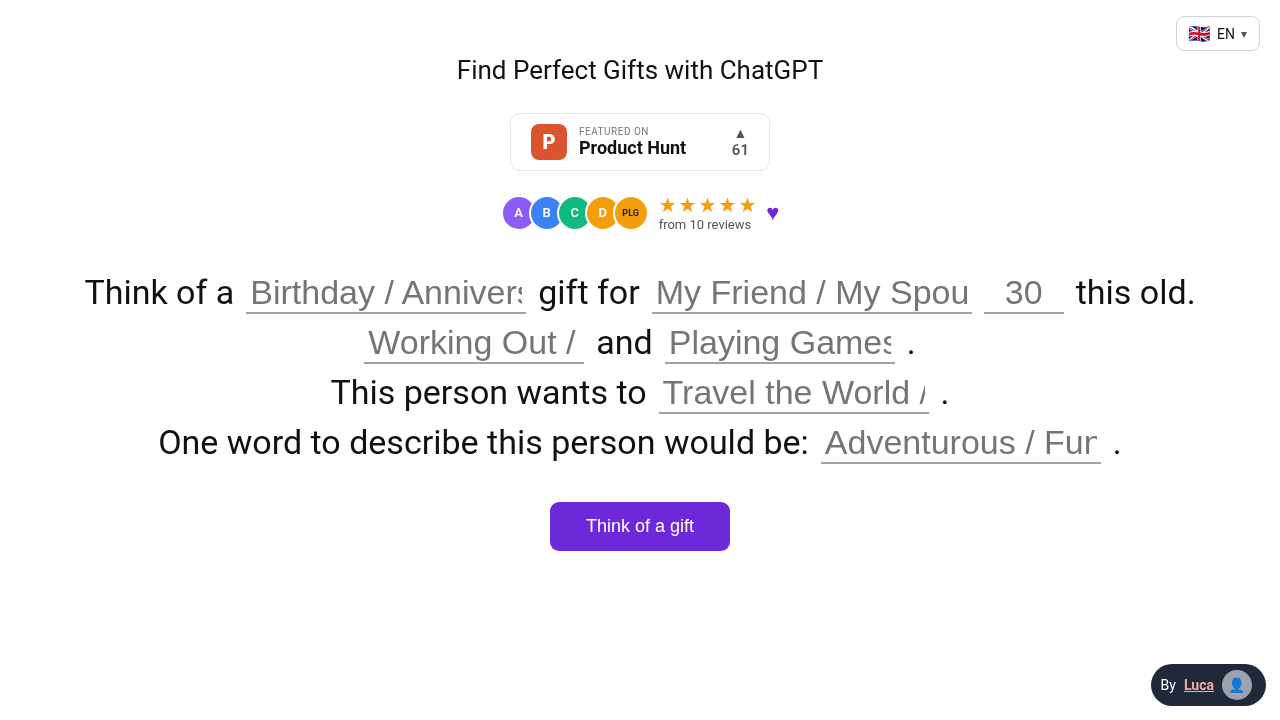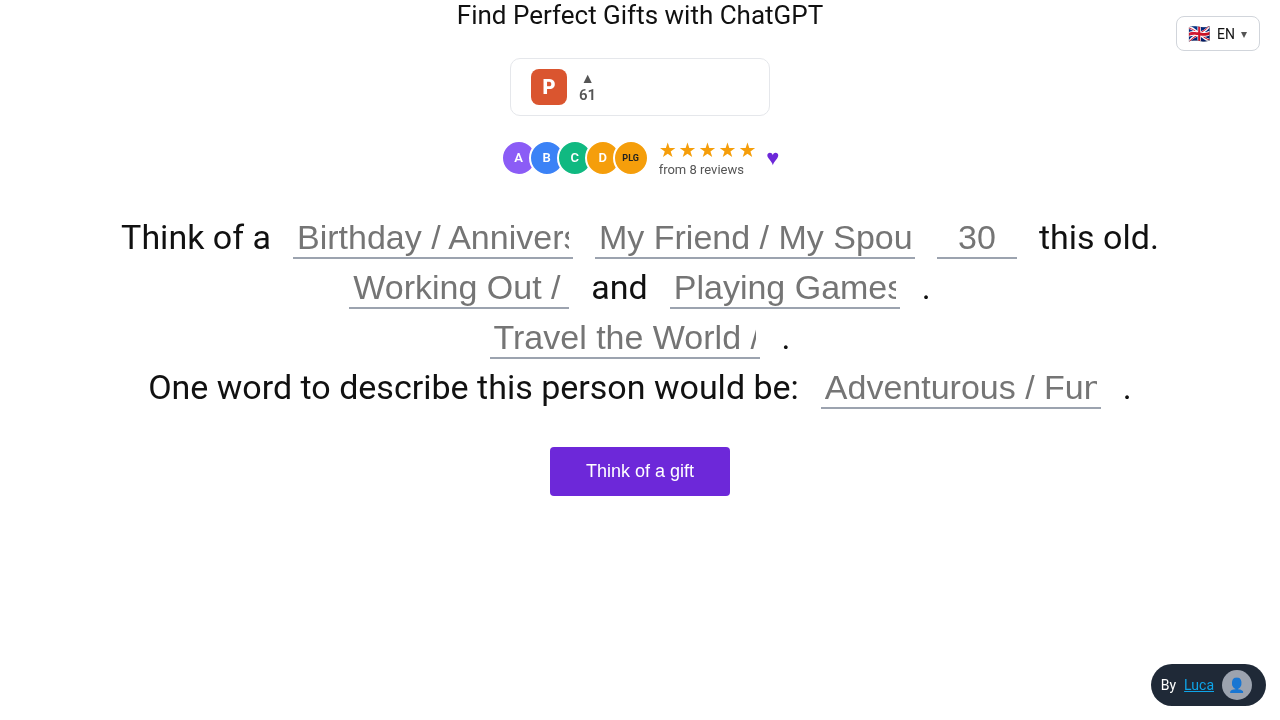--- a/index.html
+++ b/index.html
@@ -34,20 +34,21 @@
     .lang-chevron {
       font-size: 12px;
       color: #555;
     }
 
     
     .main {
       display: flex;
       flex-direction: column;
       align-items: center;
+      padding-top: 55px;
     }
 
     .page-title {
       font-size: 26px;
       font-weight: 400;
       color: #111;
       margin-bottom: 28px;
     }
 
     
@@ -163,21 +164,21 @@
       flex-direction: column;
       align-items: center;
       gap: 0px;
       width: 100%;
       padding: 0 60px;
     }
 
     .madlib-line {
       display: flex;
       align-items: baseline;
-      gap: 22px;
+      gap: 12px;
       margin-bottom: 8px;
       flex-wrap: wrap;
       justify-content: center;
     }
 
     .madlib-text {
       font-size: 34px;
       font-weight: 400;
       color: #111;
       white-space: nowrap;
@@ -201,21 +202,21 @@
     .input-likes2 { width: 230px; }
     .input-wants { width: 270px; }
     .input-describe { width: 280px; }
 
     
     .submit-btn {
       margin-top: 30px;
       background: #6d28d9;
       color: #fff;
       border: none;
-      border-radius: 4px;
+      border-radius: 9px;
       padding: 14px 36px;
       font-size: 18px;
       cursor: pointer;
       font-weight: 500;
     }
 
     
     .credit {
       position: absolute;
       bottom: 14px;
@@ -234,39 +235,44 @@
       height: 30px;
       border-radius: 50%;
       background: #9ca3af;
       overflow: hidden;
       display: flex;
       align-items: center;
       justify-content: center;
       font-size: 14px;
     }
     .credit a {
-      color: #0ea5e9;
+      color: #fca5a5;
       text-decoration: underline;
+      font-weight: bold;
     }
   </style>
 </head>
 <body>
 
 <div class="lang-selector">
   <span class="lang-flag">🇬🇧</span>
   <span>EN</span>
   <span class="lang-chevron">▾</span>
 </div>
 
 <div class="main">
 
   <h1 class="page-title">Find Perfect Gifts with ChatGPT</h1>
 
   <div class="ph-badge">
     <div class="ph-logo">P</div>
+    <div class="ph-text">
+      <div class="ph-featured">FEATURED ON</div>
+      <div class="ph-name">Product Hunt</div>
+    </div>
     <div class="ph-votes">
       <span class="ph-arrow">▲</span>
       <span class="ph-count">61</span>
     </div>
   </div>
 
   <div class="reviews-row">
     <div class="avatars">
       <div class="avatar avatar-1" style="background:#8b5cf6">A</div>
       <div class="avatar avatar-2" style="background:#3b82f6">B</div>
@@ -275,43 +281,45 @@
       <div class="avatar avatar-5" style="background:#f59e0b; color:#222; font-size:9px; font-weight:700;">PLG</div>
     </div>
     <div class="stars-block">
       <div class="stars">
         <span>★</span>
         <span>★</span>
         <span>★</span>
         <span>★</span>
         <span>★</span>
       </div>
-      <div class="from-reviews">from 8 reviews</div>
+      <div class="from-reviews">from 10 reviews</div>
     </div>
     <div class="heart-icon" style="color:#6d28d9;">♥</div>
   </div>
 
   <div class="madlib">
 
     <div class="madlib-line">
       <span class="madlib-text">Think of a</span>
       <input class="madlib-input input-occasion" type="text" placeholder="Birthday / Anniversary / ..." style="">
+      <span class="madlib-text">gift for</span>
       <input class="madlib-input input-recipient" type="text" placeholder="My Friend / My Spouse / ..." style="">
       <input class="madlib-input input-age" type="text" placeholder="30" style="">
       <span class="madlib-text">this old.</span>
     </div>
 
     <div class="madlib-line">
       <input class="madlib-input input-likes1" type="text" placeholder="Working Out / ..." style="">
       <span class="madlib-text">and</span>
       <input class="madlib-input input-likes2" type="text" placeholder="Playing Games / ..." style="">
       <span class="madlib-text">.</span>
     </div>
 
     <div class="madlib-line">
+      <span class="madlib-text">This person wants to</span>
       <input class="madlib-input input-wants" type="text" placeholder="Travel the World / ..." style="">
       <span class="madlib-text">.</span>
     </div>
 
     <div class="madlib-line">
       <span class="madlib-text">One word to describe this person would be:</span>
       <input class="madlib-input input-describe" type="text" placeholder="Adventurous / Fun / ..." style="">
       <span class="madlib-text">.</span>
     </div>
 

